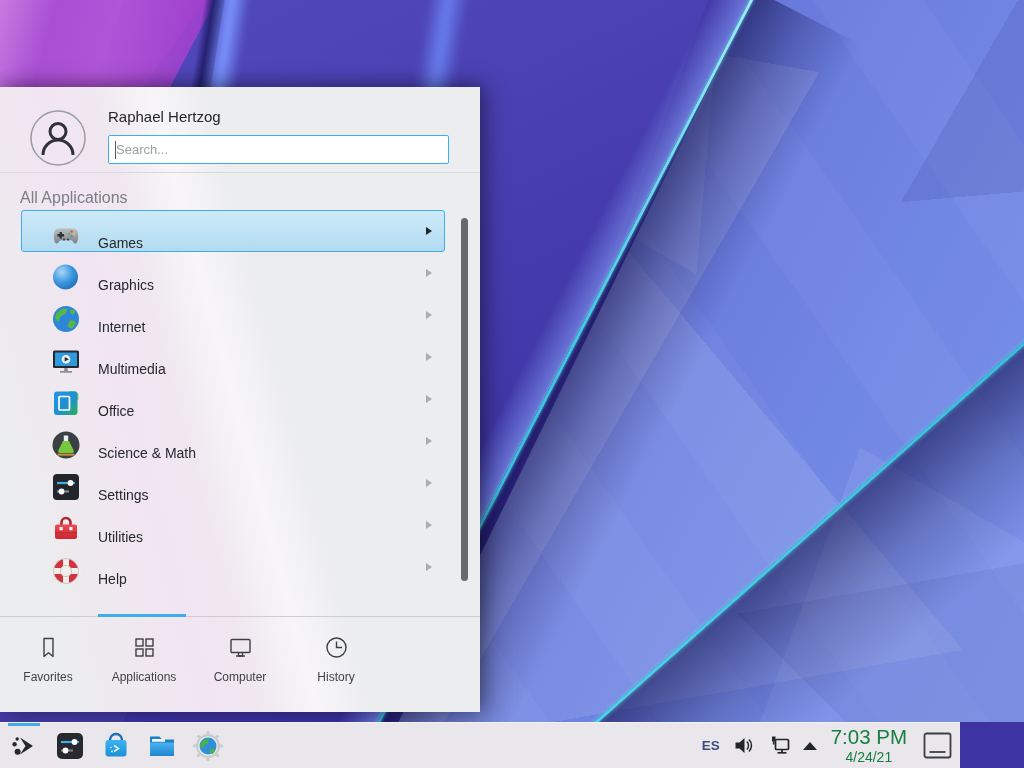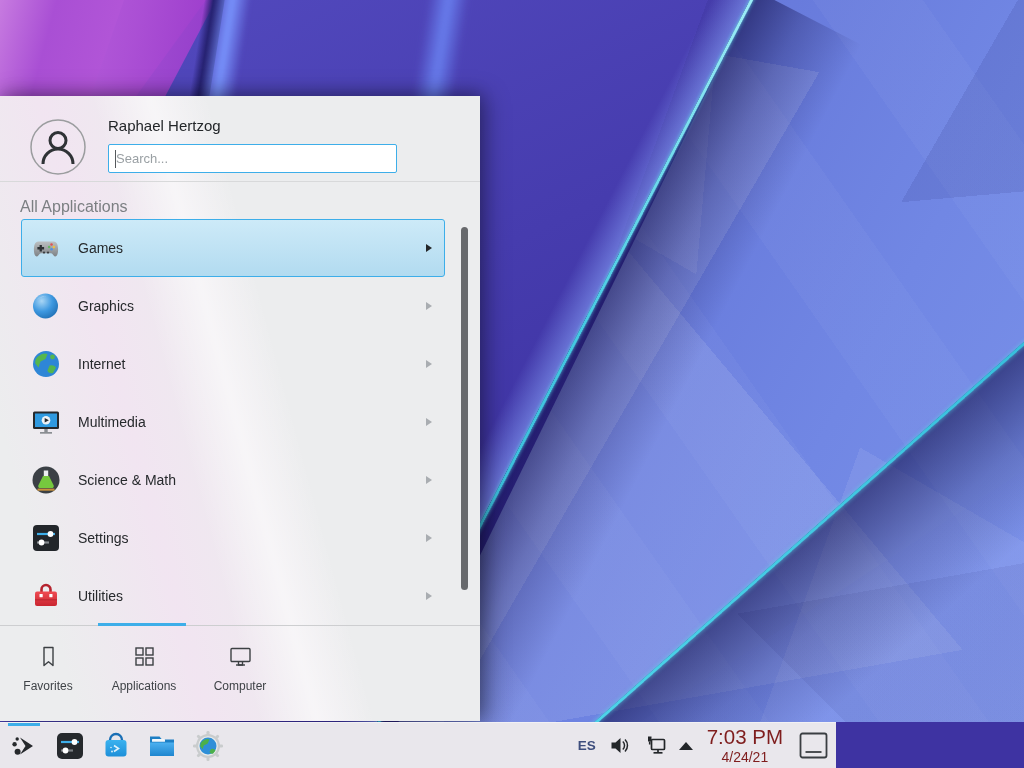--- a/index.html
+++ b/index.html
@@ -55,73 +55,73 @@
     transform-origin:top left; transform:rotate(48.5deg);
     background:linear-gradient(90deg,rgba(14,11,70,.58),rgba(14,11,70,.22) 50%,transparent); }
   .wp-lineB { position:absolute; left:1026px; top:340px; width:3px; height:620px;
     transform-origin:top left; transform:rotate(48.5deg);
     background:linear-gradient(180deg,#38bfdc,#4fd4ea); box-shadow:0 0 4px rgba(90,220,240,.7); }
   .wp-brBright { position:absolute; inset:0;
     clip-path:polygon(1024px 470px,1024px 722px,640px 722px);
     background:linear-gradient(130deg,rgba(140,160,245,.30),rgba(110,130,235,.10)); }
 
   
-  #menu { position:absolute; left:0; top:96px; width:480px; height:625px;
+  #menu { position:absolute; left:0; top:87px; width:480px; height:625px;
     background:
       linear-gradient(75deg, rgba(255,255,255,0) 40%, rgba(255,255,255,.55) 49%, rgba(255,255,255,0) 58%),
       linear-gradient(75deg, rgba(244,226,243,0) 12%, rgba(243,226,242,.75) 32%, rgba(243,226,242,0) 58%),
       #ecedee;
     box-shadow:6px 0 22px rgba(0,0,0,.35), 0 -4px 14px rgba(0,0,0,.18);
     color:#26292c; }
   .menu-header { position:absolute; left:0; top:0; width:100%; height:85px; }
   .avatar { position:absolute; left:30px; top:23px; width:56px; height:56px; }
   .user-name { position:absolute; left:108px; top:21px; font-size:15px; color:#232629; }
-  .search-box { position:absolute; left:108px; top:48px; width:289px; height:29px;
+  .search-box { position:absolute; left:108px; top:48px; width:341px; height:29px;
     background:#fff; border:1px solid #3daee9; border-radius:2px; }
   .search-box input { position:absolute; inset:0; border:none; outline:none; background:transparent;
     font-family:inherit; font-size:13px; color:#232629; padding:0 8px 0 7px; }
   .search-box input::placeholder { color:#9aa0a4; opacity:1; }
   .search-caret { position:absolute; left:6px; top:5px; width:1px; height:18px; background:#55595c; }
   .header-sep { position:absolute; left:0; top:85px; width:100%; height:1px; background:#d8d9da; }
   .section-label { position:absolute; left:20px; top:102px; font-size:16px; color:#7b7f82; }
 
   .cat-list { position:absolute; left:21px; top:123px; width:424px; height:405px; overflow:hidden; }
-  .cat-row { position:relative; width:424px; height:58px; display:flex; align-items:center;
-    border:1px solid transparent; border-radius:3px; }
+  .cat-row { position:relative; width:424px; height:42px; display:flex; align-items:flex-end;
+    border:1px solid transparent; border-radius:3px;padding-left:20px; }
   .cat-row.selected { background:linear-gradient(180deg,#cdeaf8,#b2dbf0); border-color:#3daee9; }
   .cat-icon { width:32px; height:32px; margin-left:8px; flex:0 0 32px; }
   .cat-label { margin-left:16px; font-size:14px; color:#26292c; }
   .cat-arrow { position:absolute; right:12px; top:50%; transform:translateY(-50%);
     width:0; height:0; border-left:6px solid #a9adb1; border-top:4.5px solid transparent; border-bottom:4.5px solid transparent; }
   .cat-row.selected .cat-arrow { border-left-color:#232629; }
 
   .menu-scrollbar { position:absolute; left:461px; top:131px; width:7px; height:363px;
     background:#67696c; border-radius:4px; }
 
   .footer-sep { position:absolute; left:0; top:529px; width:100%; height:1px; background:#cdced0; }
   .tab-indicator { position:absolute; left:98px; top:527px; width:88px; height:3px; background:#3daee9; }
   .tab-bar { position:absolute; left:0; top:530px; width:100%; height:95px; display:flex; }
   .tab { width:96px; display:flex; flex-direction:column; align-items:center; padding-top:17px; }
   .tab svg { width:27px; height:27px; }
   .tab-label { margin-top:9px; font-size:12px; color:#3f4347; }
 
   
-  #taskbar { position:absolute; left:0; bottom:0; width:836px; height:46px;
+  #taskbar { position:absolute; left:0; bottom:0; width:960px; height:46px;
     background:#e9e7ec; border-top:1px solid #f2f1f4;
     display:flex; align-items:center; }
   .task-left { display:flex; align-items:center; height:100%; padding-left:1px; }
   .task-btn { position:relative; width:46px; height:100%; display:flex; align-items:center; justify-content:center; }
   .task-btn svg { width:32px; height:32px; }
   .task-active-line { position:absolute; left:7px; top:0; width:32px; height:3px; background:#3daee9; }
   .task-right { margin-left:auto; display:flex; align-items:center; height:100%; padding-right:8px; }
   .kbd-layout { font-size:13.5px; font-weight:bold; color:#3d4e7d; margin-right:13px; }
   .tray-icon { margin-right:13px; display:flex; align-items:center; }
   .caret-up { width:0; height:0; border-left:7px solid transparent; border-right:7px solid transparent;
     border-bottom:8px solid #232629; margin-right:14px; }
-  .clock { text-align:center; color:#7f1d1d; line-height:1; margin-right:16px; }
+  .clock { text-align:center; color:#15803d; line-height:1; margin-right:16px; }
   .clock-time { font-size:20.5px; }
   .clock-date { font-size:14px; margin-top:2px; }
   .show-desktop { display:flex; align-items:center; }
 </style>
 </head>
 <body>
 
 <div id="screen">
 
   <div id="wallpaper">
@@ -213,20 +213,36 @@
           <rect x="5" y="7.5" width="22" height="13.5" fill="#2f9ae0"></rect>
           <circle cx="16" cy="14.2" r="4.3" fill="#eef2f5"></circle>
           <path d="M14.7 11.9 l4.2 2.3 -4.2 2.3 z" fill="#26292c"></path>
           <rect x="14.3" y="23" width="3.4" height="3" fill="#8a8e92"></rect>
           <rect x="10" y="26" width="12" height="1.7" fill="#8a8e92"></rect>
         </svg>
         <span class="cat-label">Multimedia</span>
         <span class="cat-arrow"></span>
       </div>
 
+      <div class="cat-row">
+        <svg class="cat-icon" viewBox="0 0 32 32">
+          <defs>
+              <linearGradient id="og" x1="0" y1="0" x2="1" y2="1">
+            <stop offset="0" stop-color="#2196e3"></stop>
+                <stop offset=".55" stop-color="#1f8fd4"></stop>
+                <stop offset="1" stop-color="#27b34f"></stop>
+              </linearGradient>
+            </defs>
+          <path d="M19 4 h6.5 l3 3 v6 l-9.5 -4 z" fill="#8bd34a"></path>
+          <rect x="4" y="4.5" width="23.5" height="23.5" rx="3" fill="url(#og)"></rect>
+          <rect x="9" y="9.5" width="10.5" height="13.5" rx="1" fill="none" stroke="#fff" stroke-width="1.7"></rect>
+        </svg>
+        <span class="cat-label">Office</span>
+        <span class="cat-arrow"></span>
+      </div>
 
       <div class="cat-row">
         <svg class="cat-icon" viewBox="0 0 32 32">
           <circle cx="16" cy="16" r="13.5" fill="#3b4045"></circle>
           <rect x="13.8" y="6.5" width="4.4" height="6" fill="#eceff1"></rect>
           <path d="M13 12 h6 l4.6 9.2 a2 2 0 0 1 -1.8 2.9 h-11.6 a2 2 0 0 1 -1.8 -2.9 z" fill="#76c83e"></path>
           <rect x="7.5" y="24.6" width="17" height="2.1" fill="#c8913c"></rect>
         </svg>
         <span class="cat-label">Science &amp; Math</span>
         <span class="cat-arrow"></span>
@@ -299,20 +315,27 @@
         </svg>
         <span class="tab-label">Applications</span>
       </div>
       <div class="tab">
         <svg viewBox="0 0 27 27" fill="none" stroke="#3c4043" stroke-width="1.4">
           <rect x="4" y="5.5" width="19" height="13" rx="1"></rect>
           <path d="M11.5 18.5 v3.5 h4 v-3.5"></path>
             <line x1="9" y1="22" x2="18" y2="22"></line>
         </svg>
         <span class="tab-label">Computer</span>
+      </div>
+      <div class="tab">
+        <svg viewBox="0 0 27 27" fill="none" stroke="#3c4043" stroke-width="1.4">
+          <circle cx="13.5" cy="13.5" r="9.5"></circle>
+            <path d="M13.5 7.5 v6 h5.5"></path>
+        </svg>
+        <span class="tab-label">History</span>
       </div>
     </div>
   </div>
 
   <div id="taskbar">
     <div class="task-left">
       <div class="task-btn">
         <div class="task-active-line"></div>
         <svg viewBox="0 0 32 32">
           <g fill="#26292c">

